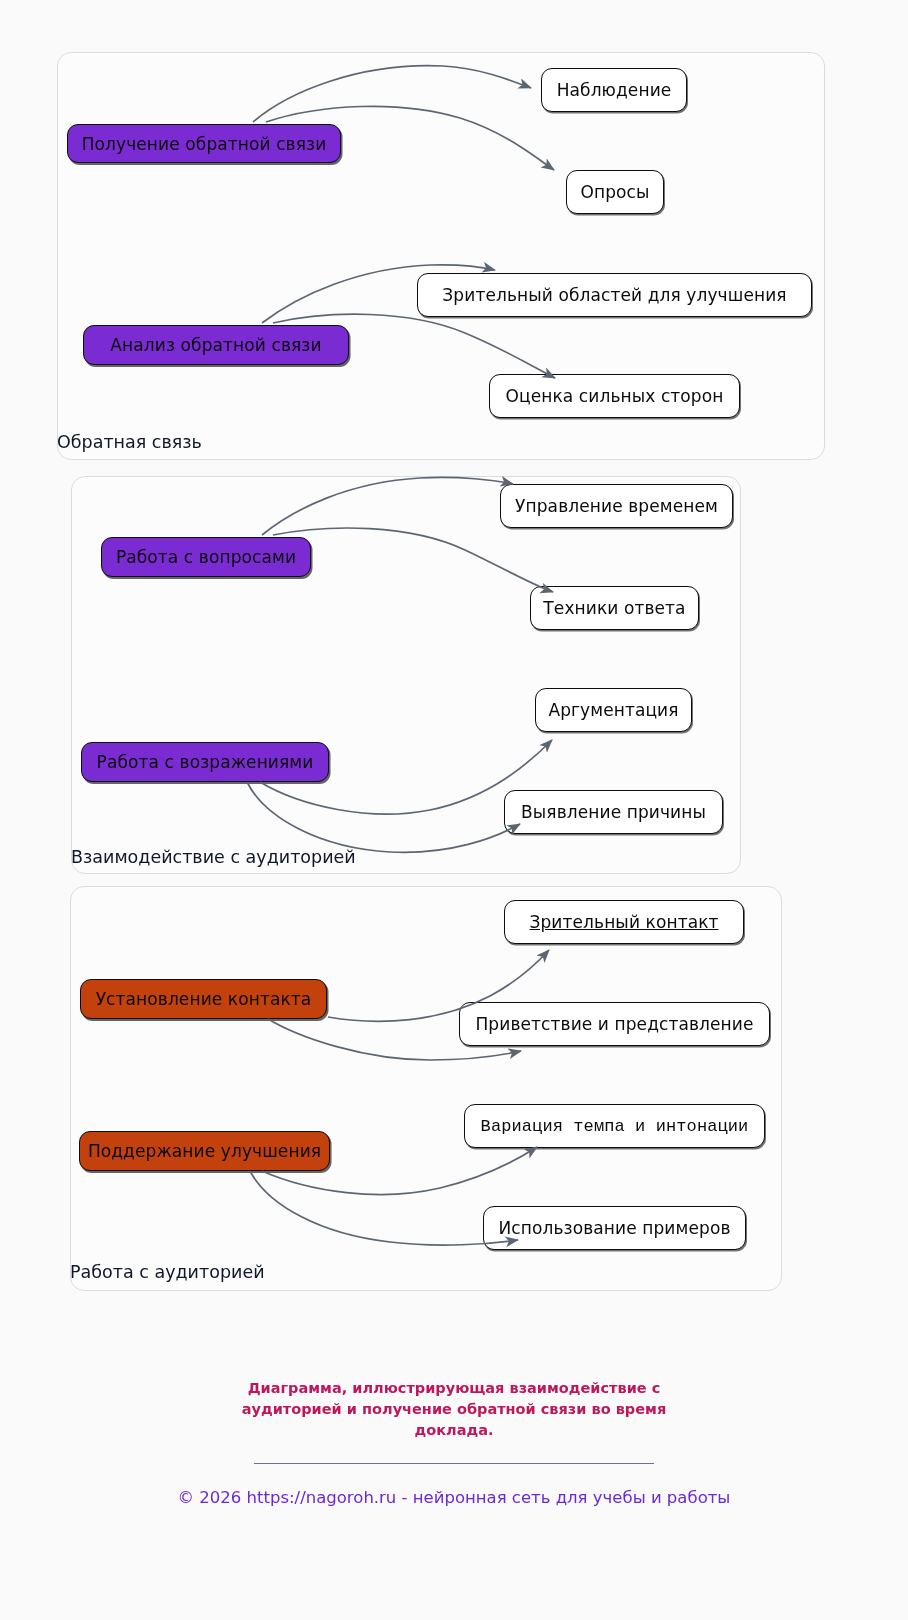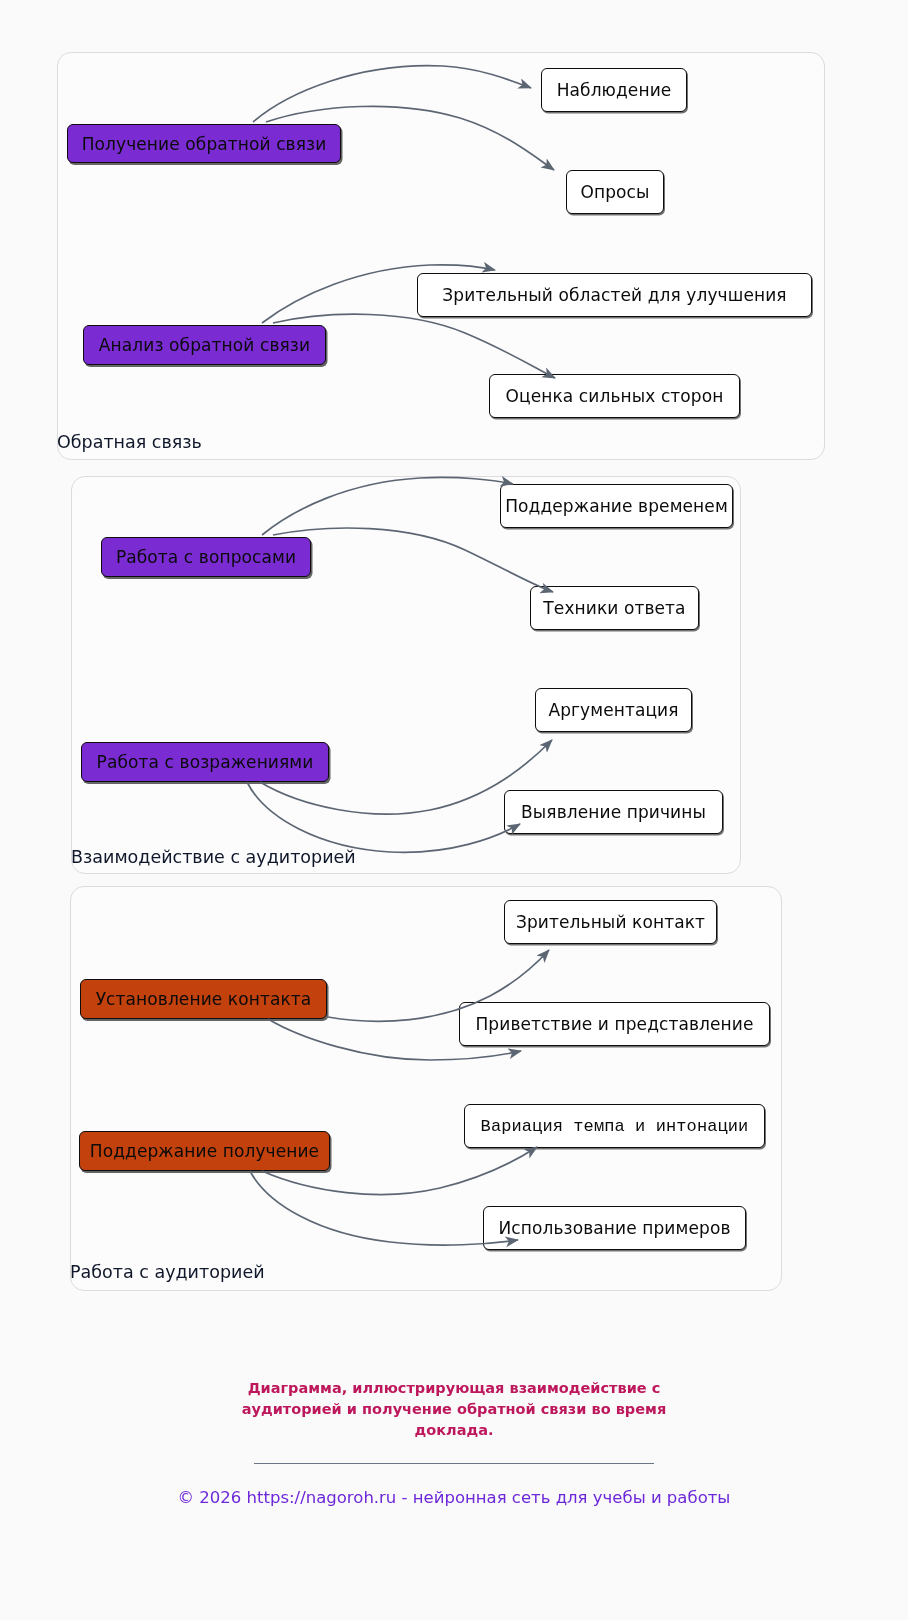--- a/index.html
+++ b/index.html
@@ -41,21 +41,21 @@
     white-space: nowrap;
   }
 
   
   .node {
     position: absolute;
     box-sizing: border-box;
     display: flex;
     align-items: center;
     justify-content: center;
-    border-radius: 6px;
+    border-radius: 11px;
     border: 1.6px solid #0d0d0d;
     font-size: 17px;
     color: #0b0b0b;
     white-space: nowrap;
     letter-spacing: 0.1px;
     font-family: "DejaVu Sans", sans-serif;
     background: #ffffff;
   }
   .node.leaf {
     background: #ffffff;
@@ -125,51 +125,51 @@
 
   <div class="cluster" style="left:57px; top:52px; width:768px; height:408px;"></div>
   <div class="cluster-label" style="left:57px; top:432px; width:768px;">Обратная связь</div>
 
   <div class="node root-purple" style="left:67px; top:124px; width:274px; height:39px;">Получение обратной связи</div>
 
   <div class="node leaf" style="left:541px; top:68px; width:146px; height:44px;">Наблюдение</div>
 
   <div class="node leaf" style="left:566px; top:170px; width:98px; height:44px;">Опросы</div>
 
-  <div class="node root-purple" style="left:83px; top:325px; width:243px; height:40px;">Анализ обратной связи</div>
+  <div class="node root-purple" style="left:83px; top:325px; width:266px; height:40px;">Анализ обратной связи</div>
 
   <div class="node leaf" style="left:417px; top:273px; width:395px; height:44px;">Зрительный областей для улучшения</div>
 
   <div class="node leaf" style="left:489px; top:374px; width:251px; height:44px;">Оценка сильных сторон</div>
 
   <div class="cluster" style="left:71px; top:476px; width:670px; height:398px;"></div>
   <div class="cluster-label" style="left:71px; top:847px; width:670px;">Взаимодействие с аудиторией</div>
 
   <div class="node root-purple" style="left:101px; top:537px; width:210px; height:40px;">Работа с вопросами</div>
 
-  <div class="node leaf" style="left:500px; top:484px; width:233px; height:44px;">Поддержание временем</div>
+  <div class="node leaf" style="left:500px; top:484px; width:233px; height:44px;">Управление временем</div>
 
   <div class="node leaf" style="left:530px; top:586px; width:169px; height:44px;">Техники ответа</div>
 
   <div class="node root-purple" style="left:81px; top:742px; width:248px; height:40px;">Работа с возражениями</div>
 
   <div class="node leaf" style="left:535px; top:688px; width:157px; height:44px;">Аргументация</div>
 
   <div class="node leaf" style="left:504px; top:790px; width:219px; height:44px;">Выявление причины</div>
 
   <div class="cluster" style="left:70px; top:886px; width:712px; height:405px;"></div>
   <div class="cluster-label" style="left:70px; top:1262px; width:712px;">Работа с аудиторией</div>
 
   <div class="node root-green" style="left:80px; top:979px; width:247px; height:40px;">Установление контакта</div>
 
-  <div class="node leaf" style="left:504px; top:900px; width:213px; height:44px;">Зрительный контакт</div>
+  <div class="node leaf" style="left:504px; top:900px; width:240px; height:44px;text-decoration:underline;">Зрительный контакт</div>
 
   <div class="node leaf" style="left:459px; top:1002px; width:311px; height:44px;">Приветствие и представление</div>
 
-  <div class="node root-green" style="left:79px; top:1131px; width:251px; height:40px;">Поддержание получение</div>
+  <div class="node root-green" style="left:79px; top:1131px; width:251px; height:40px;">Поддержание улучшения</div>
 
   <div class="node leaf" style="left:464px; top:1104px; width:301px; height:44px;font-family:Liberation Mono, monospace;">Вариация темпа и интонации</div>
 
   <div class="node leaf" style="left:483px; top:1206px; width:263px; height:44px;">Использование примеров</div>
 
   <svg id="edges" viewBox="0 0 908 1620" xmlns="http://www.w3.org/2000/svg">
     <defs>
       <marker id="ah" markerWidth="9" markerHeight="9" refX="7.4" refY="3.2" orient="auto" markerUnits="strokeWidth">
         <path d="M0,0 L8,3.2 L0,6.4 L2,3.2 Z" class="edge-head"></path>
       </marker>

